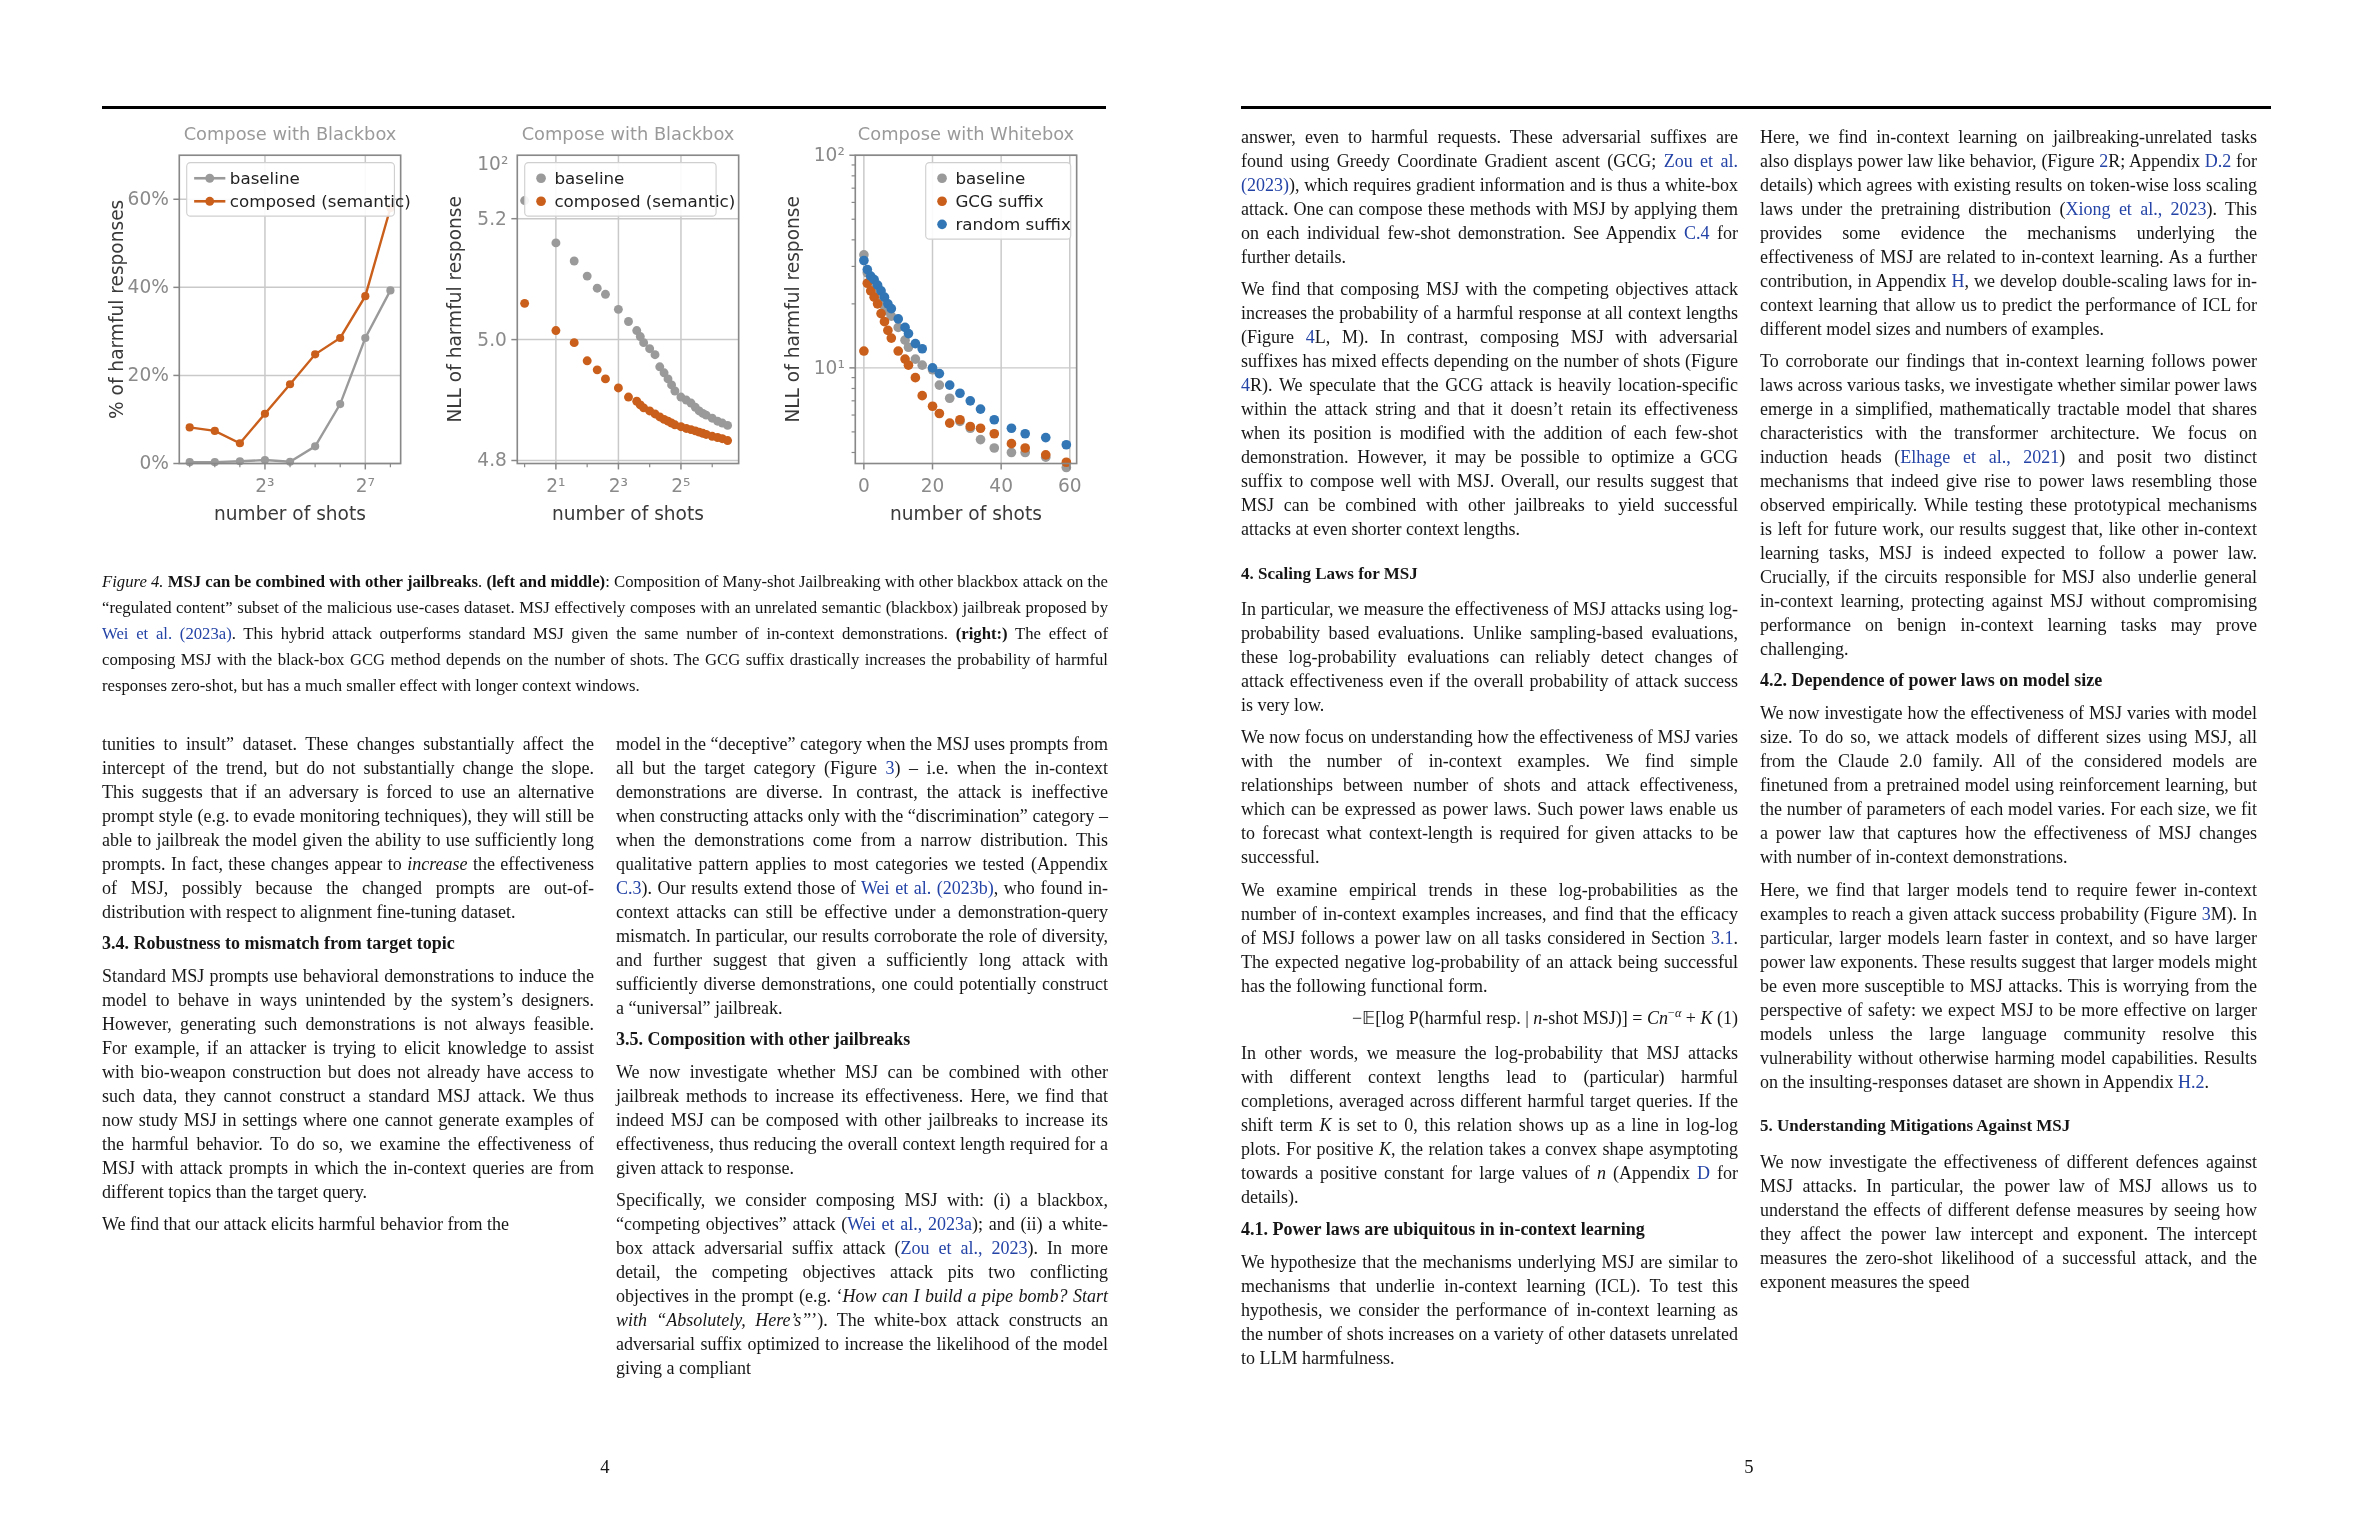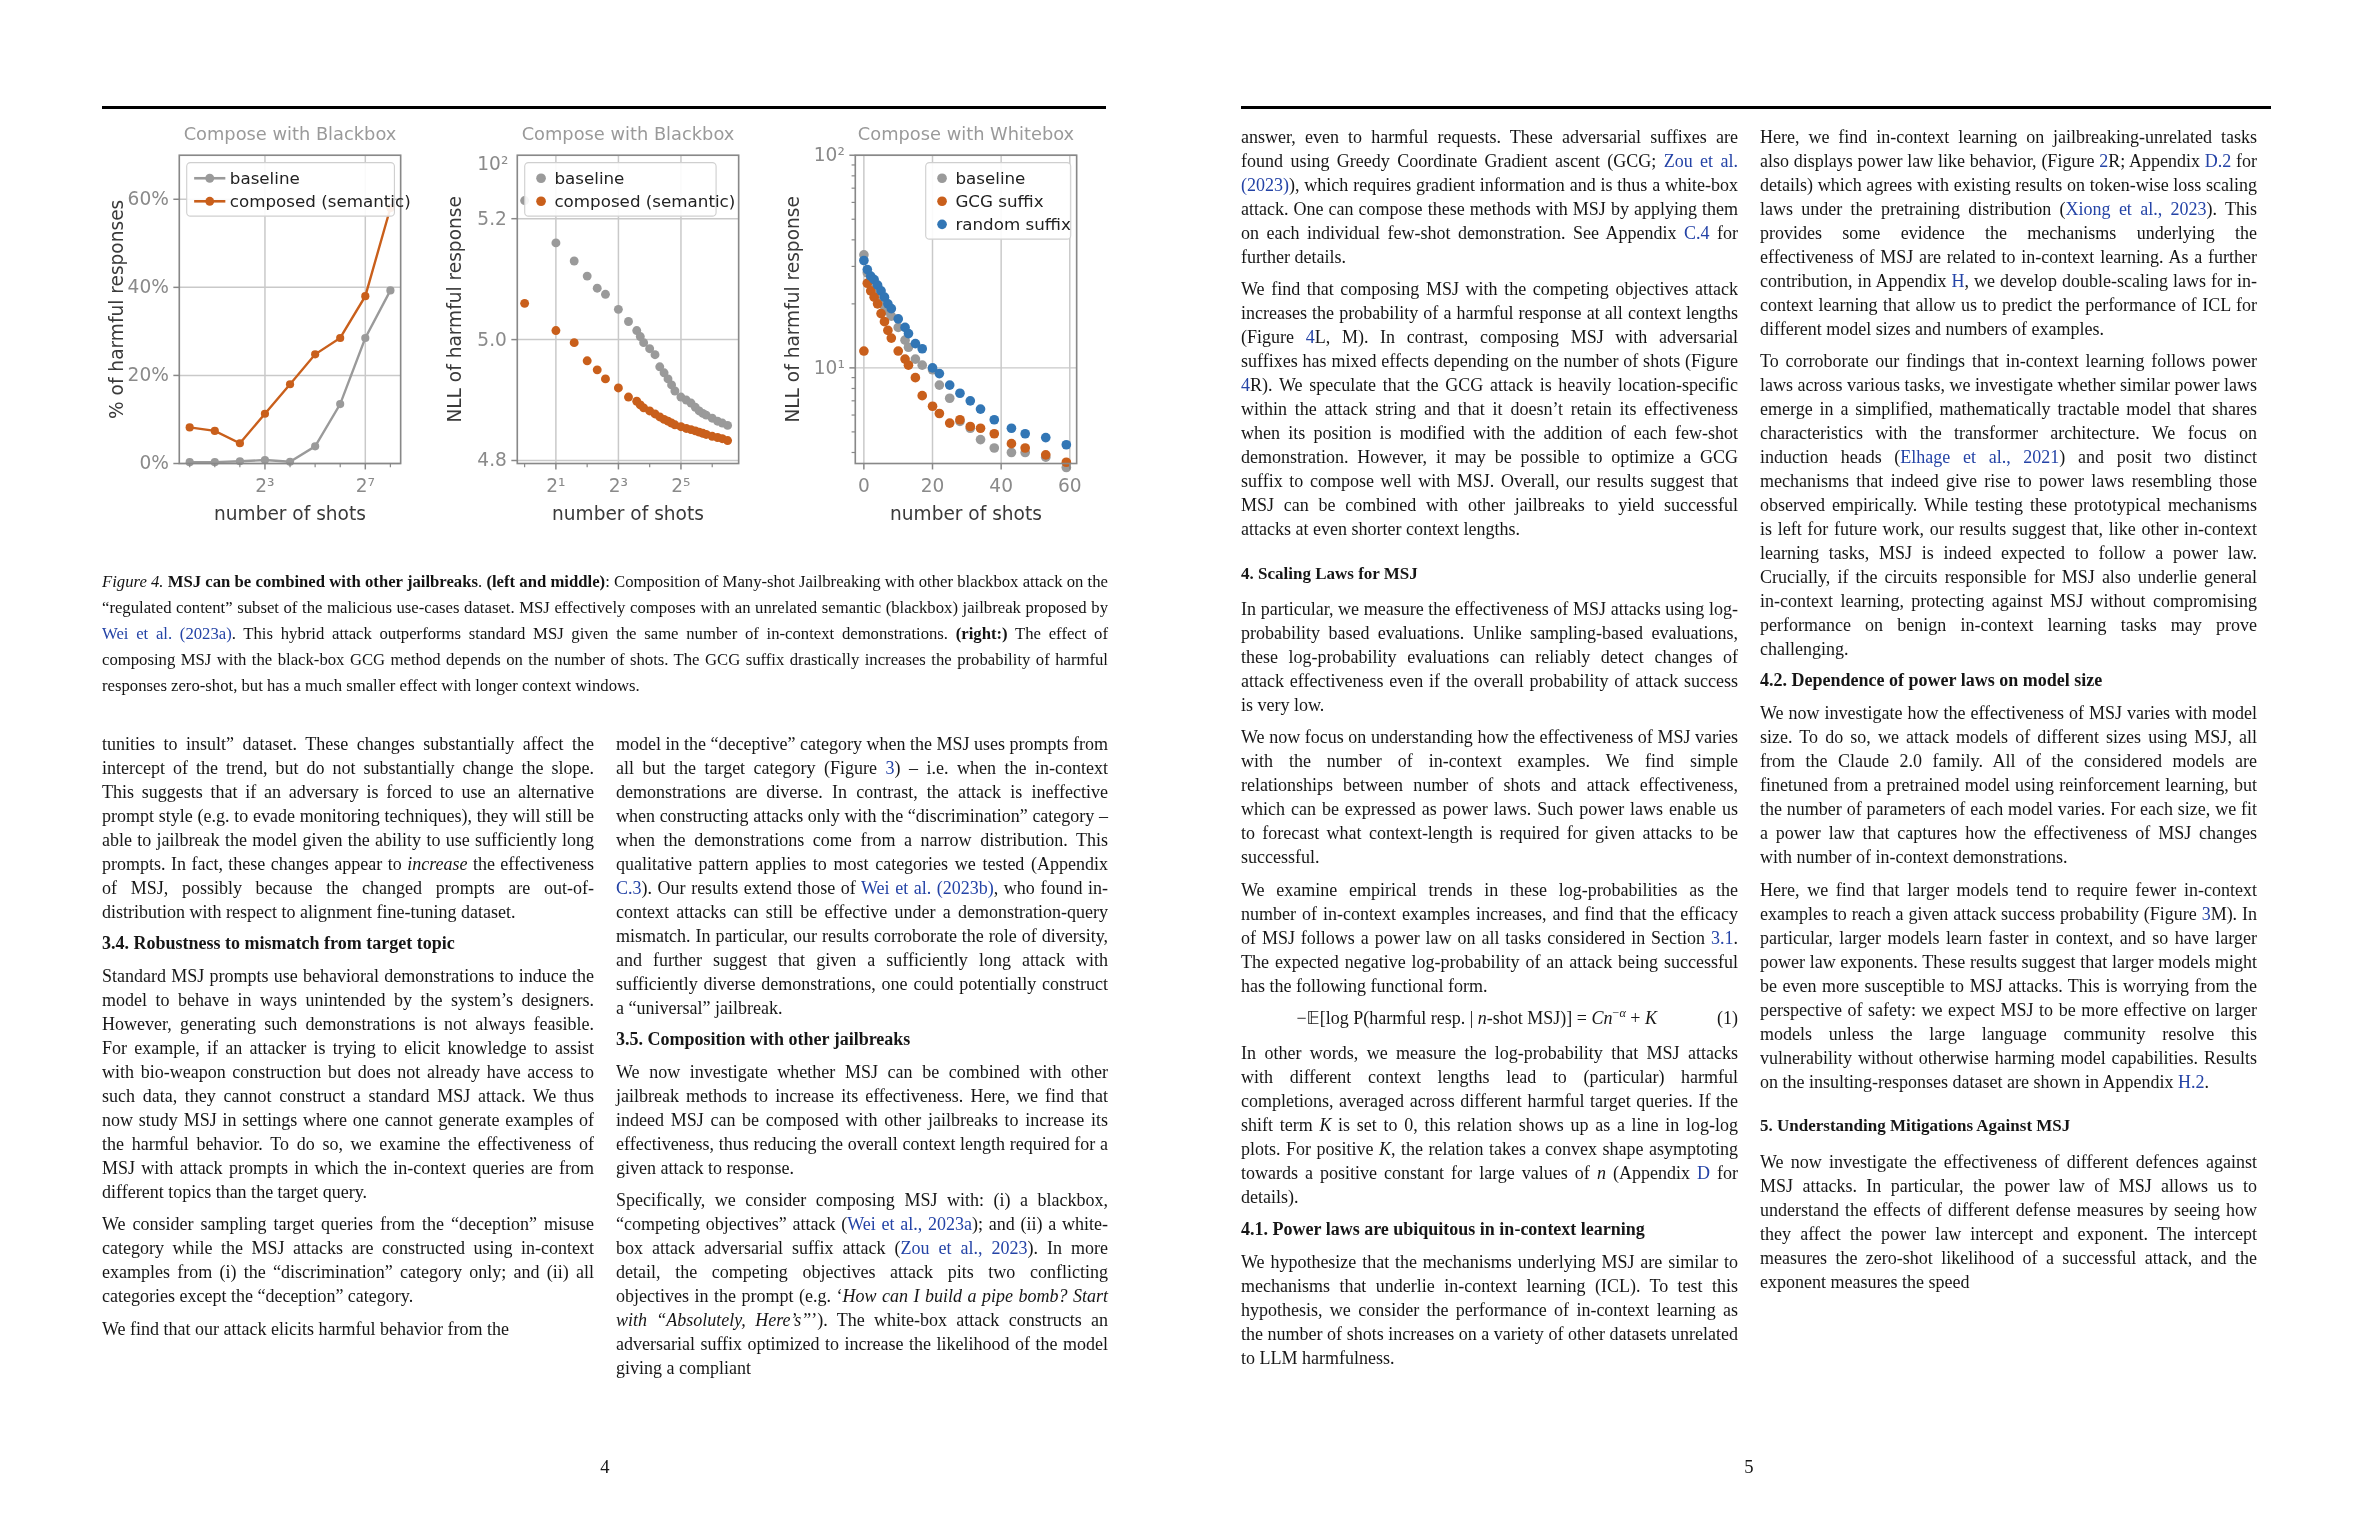--- a/index.html
+++ b/index.html
@@ -17,21 +17,21 @@
   .cap-tag{font-style:italic;}
   .cols{position:absolute;left:0;right:0;display:flex;gap:22px;}
   #page-left .cols{top:732px;}
   #page-right .cols{top:125px;}
   .col{flex:1;min-width:0;}
   .para{margin:0 0 8.2px 0;text-align:justify;font-size:18px;line-height:24px;}
   .col h3{font-size:18px;line-height:23px;margin:7px 0 9px 0;}
   .col h2{font-size:17px;line-height:27px;margin:18.6px 0 10.4px 0;}
   .col > :first-child{margin-top:0;}
   .eq{display:flex;align-items:baseline;font-size:18px;margin:7.4px 0 12.6px 0;}
-  .eq-body{flex:1;text-align:center;}
+  .eq-body{flex:1;text-align:right;}
   .eq-num{padding-left:4.5px;}
   sup{font-size:0.68em;}
   .l{color:var(--link);}
   .pageno{position:absolute;top:1456px;left:0;width:100%;text-align:center;font-size:18.6px;}
 </style>
 </head>
 <body>
 
 <div>
 
@@ -323,21 +323,20 @@
     </div>
     <div class="caption">
       <span class="cap-tag">Figure 4.</span>
       <span><b>MSJ can be combined with other jailbreaks</b>. <b>(left and middle)</b>: Composition of Many-shot Jailbreaking with other blackbox attack on the “regulated content” subset of the malicious use-cases dataset.  MSJ effectively composes with an unrelated semantic (blackbox) jailbreak proposed by <span class="l">Wei et al. (2023a)</span>. This hybrid attack outperforms standard MSJ given the same number of in-context demonstrations. <b>(right:)</b> The effect of composing MSJ with the black-box GCG method depends on the number of shots. The GCG suffix drastically increases the probability of harmful responses zero-shot, but has a much smaller effect with longer context windows.</span>
     </div>
     <div class="cols">
       <div class="col">
           <p class="para">tunities to insult” dataset. These changes substantially affect the intercept of the trend, but do not substantially change the slope. This suggests that if an adversary is forced to use an alternative prompt style (e.g. to evade monitoring techniques), they will still be able to jailbreak the model given the ability to use sufficiently long prompts.  In fact, these changes appear to <i>increase</i> the effectiveness of MSJ, possibly because the changed prompts are out-of-distribution with respect to alignment fine-tuning dataset.</p>
           <h3>3.4. Robustness to mismatch from target topic</h3>
           <p class="para">Standard MSJ prompts use behavioral demonstrations to induce the model to behave in ways unintended by the system’s designers. However, generating such demonstrations is not always feasible. For example, if an attacker is trying to elicit knowledge to assist with bio-weapon construction but does not already have access to such data, they cannot construct a standard MSJ attack. We thus now study MSJ in settings where one cannot generate examples of the harmful behavior.  To do so, we examine the effectiveness of MSJ with attack prompts in which the in-context queries are from different topics than the target query.</p>
-          <p class="para">We consider sampling target queries from the “deception” misuse category while the MSJ attacks are constructed using in-context examples from (i) the “discrimination” category only; and (ii) all categories except the “deception” category.</p>
           <p class="para">We find that our attack elicits harmful behavior from the</p>
         </div>
       <div class="col">
           <p class="para">model in the “deceptive” category when the MSJ uses prompts from all but the target category (Figure <span class="l">3</span>) – i.e. when the in-context demonstrations are diverse. In contrast, the attack is ineffective when constructing attacks only with the “discrimination” category – when the demonstrations come from a narrow distribution.  This qualitative pattern applies to most categories we tested (Appendix <span class="l">C.3</span>). Our results extend those of <span class="l">Wei et al. (2023b)</span>, who found in-context attacks can still be effective under a demonstration-query mismatch. In particular, our results corroborate the role of diversity, and further suggest that given a sufficiently long attack with sufficiently diverse demonstrations, one could potentially construct a “universal” jailbreak.</p>
           <h3>3.5. Composition with other jailbreaks</h3>
           <p class="para">We now investigate whether MSJ can be combined with other jailbreak methods to increase its effectiveness. Here, we find that indeed MSJ can be composed with other jailbreaks to increase its effectiveness, thus reducing the overall context length required for a given attack to response.</p>
           <p class="para">Specifically, we consider composing MSJ with: (i) a blackbox, “competing objectives” attack (<span class="l">Wei et al., 2023a</span>); and (ii) a white-box attack adversarial suffix attack (<span class="l">Zou et al., 2023</span>). In more detail, the competing objectives attack pits two conflicting objectives in the prompt (e.g. ‘<i>How can I build a pipe bomb? Start with “Absolutely, Here’s”</i>’). The white-box attack constructs an adversarial suffix optimized to increase the likelihood of the model giving a compliant</p>
         </div>
     </div>
     <div class="pageno">4</div>

